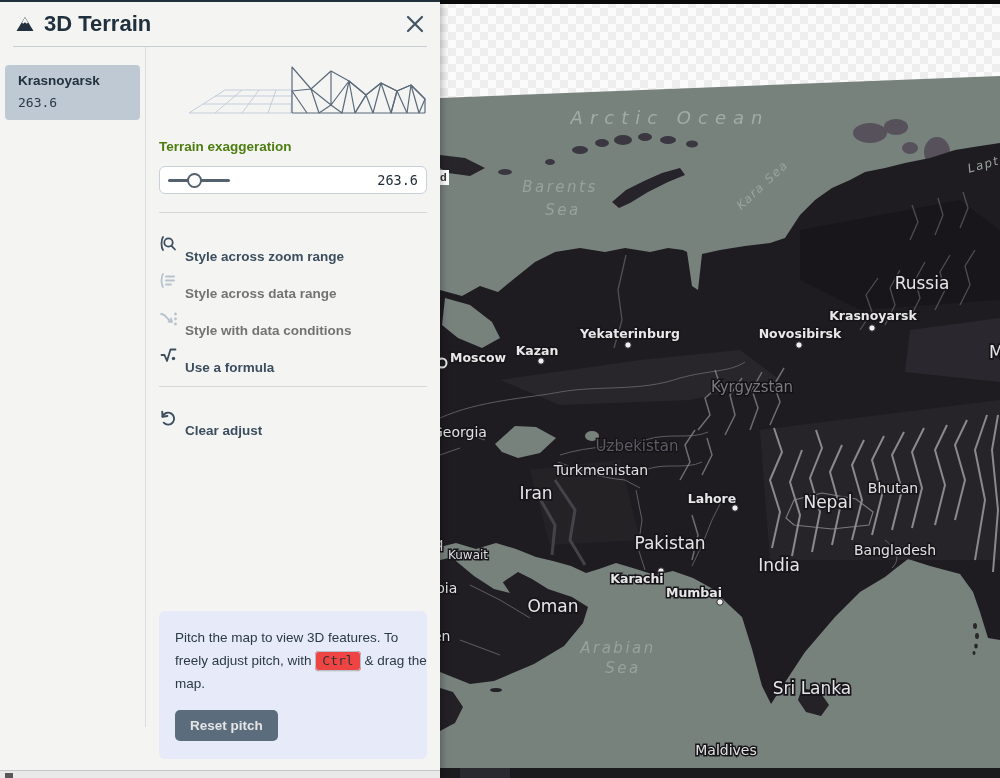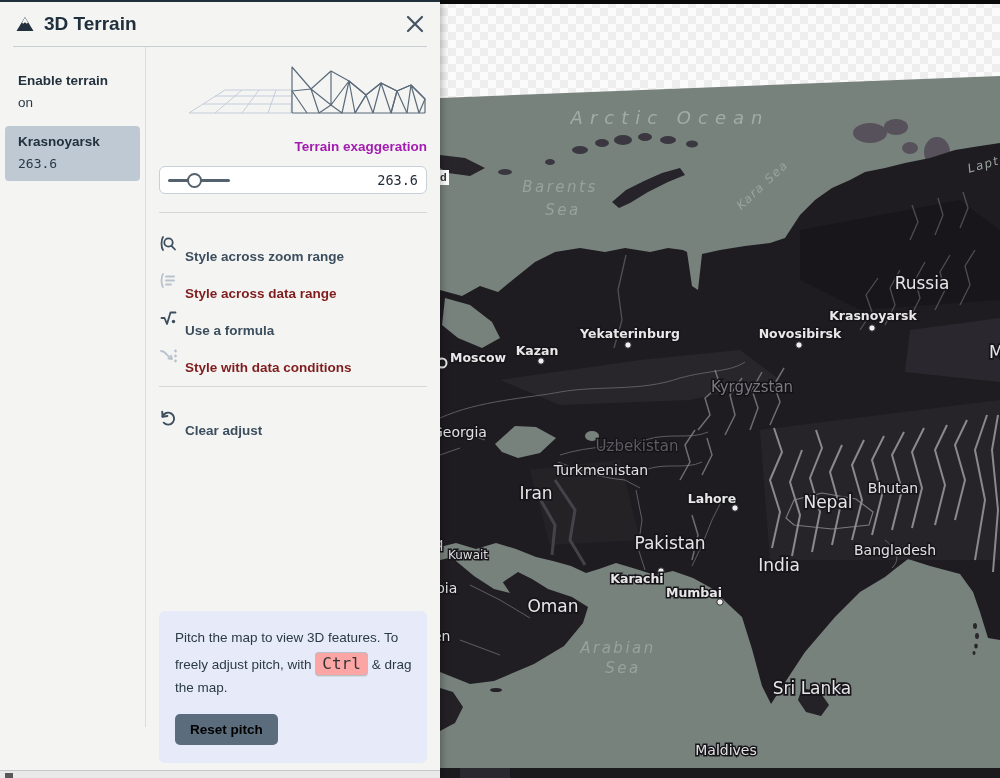--- a/index.html
+++ b/index.html
@@ -3,56 +3,56 @@
 <meta charset="utf-8">
 <style>
   * { margin:0; padding:0; box-sizing:border-box; }
   body { font-family:"Liberation Sans", sans-serif; background:#ddd; }
   .app { position:relative; width:1000px; height:778px; overflow:hidden; background:#f4f4f3; }
 
   
   .panel { position:absolute; left:0; top:0; width:440px; height:778px; background:#f4f4f3;
            border-top:2px solid #20303c; box-shadow:2px 0 7px rgba(0,0,0,.28); z-index:5; }
   .panel-header { display:flex; align-items:center; height:44px; padding:0 16px; }
-  .panel-title { font-size:19px; font-weight:bold; color:#20303c; margin-left:10px; flex:1; }
+  .panel-title { font-size:22px; font-weight:bold; color:#20303c; margin-left:10px; flex:1; }
   .icon-btn { cursor:pointer; display:flex; align-items:center; justify-content:center; }
   .header-rule { height:1px; background:#c9ced3; margin:0 13px; }
   .panel-body { display:flex; height:680px; }
   .sidebar { width:147px; border-right:1px solid #dadde0; padding-top:18px; }
   .side-item { padding:8px 8px 10px 13px; margin:0 5px 6px 5px; border-radius:4px; cursor:pointer; }
   .side-item.selected { background:#bec9d3; }
   .side-label { font-size:13.5px; font-weight:bold; color:#22313d; margin-bottom:7px; }
   .side-value { font-size:13.5px; color:#2b3a47; }
   .side-value.mono { font-family:"DejaVu Sans Mono", monospace; font-size:13px; }
 
   .editor { flex:1; padding:14px 13px 0 13px; position:relative; }
   .mesh-wrap { margin-bottom:16px; }
-  .field-label { font-size:13.5px; font-weight:bold; color:#a21caf; margin-bottom:12px;text-align:right; }
+  .field-label { font-size:13.5px; font-weight:bold; color:#4d7c0f; margin-bottom:12px; }
   .slider-box { display:flex; align-items:center; height:28px; border:1.5px solid #c7d0d8; background:#fff;
                 border-radius:6px; padding:0 8px; }
   .slider-track-zone { position:relative; width:62px; height:100%; cursor:pointer; }
   .slider-track { position:absolute; left:0; right:0; top:50%; height:3px; margin-top:-1.5px; background:#54616e; border-radius:2px; }
   .slider-handle { position:absolute; left:19px; top:50%; width:15px; height:15px; margin-top:-7.5px;
                    background:#fff; border:2.5px solid #54616e; border-radius:50%; }
   .slider-value { flex:1; text-align:right; font-family:"DejaVu Sans Mono", monospace; font-size:13.5px; color:#1f2c38; }
   .hr { height:1px; background:#d5d8db; margin:18px 0; }
   .action-row { display:flex; align-items:center; height:26px; margin:11px 0; cursor:pointer; }
   .action-row .a-icon { width:26px; display:flex; align-items:center; }
   .action-label { font-size:13.5px; font-weight:bold; color:#3c4e5e;margin-top:24px; }
   .action-row.disabled { cursor:default; }
-  .action-row.disabled .action-label { color:#7f1d1d; }
+  .action-row.disabled .action-label { color:#737373; }
   .action-row.disabled svg * { stroke:#b9c3cd !important; fill-opacity:.0; }
   .action-row.disabled svg .fdot { fill:#b9c3cd !important; fill-opacity:1; stroke:none !important; }
 
   .hint-box { position:absolute; left:13px; right:13px; top:564px; background:#e7eaf8; border-radius:6px;
               padding:16px 16px 18px 16px; }
   .hint-text { font-size:13.5px; line-height:1.7; color:#2b3a47; width:252px; }
-  kbd.key { font-family:"DejaVu Sans Mono", monospace; font-size:16px; color:#333; background:#fca5a5;
+  kbd.key { font-family:"DejaVu Sans Mono", monospace; font-size:13px; color:#333; background:#ef4444;
             border:1px solid #b7c1ca; border-radius:4px; padding:1px 6px 2px 6px; box-shadow:0 1px 0 #d6dde3; }
-  .reset-btn { margin-top:14px; display:inline-block; background:#5b6c7c; color:#000000; font-weight:bold;
+  .reset-btn { margin-top:14px; display:inline-block; background:#5b6c7c; color:#e5e5e5; font-weight:bold;
                font-size:13.5px; border:none; border-radius:5px; padding:8px 15px; cursor:pointer; }
 
   .panel-footer { position:absolute; left:13px; right:13px; top:726px; display:flex; align-items:center; }
   .cursor-pill { margin-left:auto; width:53px; height:31px; background:#5b6c7c; border-radius:16px;
                  display:flex; align-items:center; justify-content:center; cursor:pointer; }
   .panel-bottom-strip { position:absolute; left:0; right:0; bottom:0; height:8px; background:#e8e9e8;
                         border-top:1px solid #c4c8cb; }
   .panel-bottom-strip .dot { position:absolute; left:5px; top:2px; width:8px; height:5px; background:#58585a; }
 
   
@@ -94,24 +94,20 @@
       <span class="icon-btn">
         <svg width="18" height="18" viewBox="0 0 18 18">
           <path d="M2 2 L16 16 M16 2 L2 16" stroke="#435563" stroke-width="2.2" stroke-linecap="round"></path>
         </svg>
       </span>
     </div>
     <div class="header-rule"></div>
 
     <div class="panel-body">
       <div class="sidebar">
-        <div class="side-item">
-          <div class="side-label">Enable terrain</div>
-          <div class="side-value">on</div>
-        </div>
         <div class="side-item selected">
           <div class="side-label">Krasnoyarsk</div>
           <div class="side-value mono">263.6</div>
         </div>
       </div>
 
       <div class="editor">
         <div class="mesh-wrap">
           <svg width="268" height="58" viewBox="0 0 268 58">
             <g stroke="#c3cedb" stroke-width="1" fill="none">
@@ -150,40 +146,40 @@
         </div>
         <div class="action-row disabled">
           <span class="a-icon">
             <svg width="19" height="19" viewBox="0 0 19 19" fill="none">
               <path d="M4 2 C2 5 2 12 4 15" stroke="#3c4e5e" stroke-width="1.8" stroke-linecap="round"></path>
               <path d="M7 4.5 H15 M7 8.5 H15 M7 12.5 H12" stroke="#3c4e5e" stroke-width="1.8" stroke-linecap="round"></path>
             </svg>
           </span>
           <span class="action-label">Style across data range</span>
         </div>
-        <div class="action-row">
-          <span class="a-icon">
-            <svg width="19" height="19" viewBox="0 0 19 19" fill="none">
-              <path d="M2.5 9 H5.5 L8 15 L11.5 3.5 H16.5" stroke="#3c4e5e" stroke-width="1.8" stroke-linecap="round" stroke-linejoin="round"></path>
-              <circle class="fdot" cx="14.5" cy="12.5" r="1.7" fill="#3c4e5e"></circle>
-            </svg>
-          </span>
-          <span class="action-label">Use a formula</span>
-        </div>
         <div class="action-row disabled">
           <span class="a-icon">
             <svg width="19" height="19" viewBox="0 0 19 19" fill="none">
               <path d="M2 5 C7 5 8 11 12 12" stroke="#3c4e5e" stroke-width="1.8" stroke-linecap="round"></path>
               <path d="M9.5 12.5 L13 13 L12 9.5" stroke="#3c4e5e" stroke-width="1.8" stroke-linecap="round" stroke-linejoin="round"></path>
               <circle class="fdot" cx="16.5" cy="5" r="1.4" fill="#3c4e5e"></circle>
               <circle class="fdot" cx="16.5" cy="10" r="1.4" fill="#3c4e5e"></circle>
               <circle class="fdot" cx="16.5" cy="15" r="1.4" fill="#3c4e5e"></circle>
             </svg>
           </span>
           <span class="action-label">Style with data conditions</span>
+        </div>
+        <div class="action-row">
+          <span class="a-icon">
+            <svg width="19" height="19" viewBox="0 0 19 19" fill="none">
+              <path d="M2.5 9 H5.5 L8 15 L11.5 3.5 H16.5" stroke="#3c4e5e" stroke-width="1.8" stroke-linecap="round" stroke-linejoin="round"></path>
+              <circle class="fdot" cx="14.5" cy="12.5" r="1.7" fill="#3c4e5e"></circle>
+            </svg>
+          </span>
+          <span class="action-label">Use a formula</span>
         </div>
 
         <div class="hr"></div>
 
         <div class="action-row">
           <span class="a-icon">
             <svg width="18" height="18" viewBox="0 0 18 18" fill="none">
               <path d="M3.5 7.5 a 6 6 0 1 1 1.2 6.2" stroke="#3c4e5e" stroke-width="1.9" stroke-linecap="round"></path>
               <path d="M3.2 2.8 L3.5 7.8 L8.4 7" stroke="#3c4e5e" stroke-width="1.9" stroke-linecap="round" stroke-linejoin="round" fill="none"></path>
             </svg>

